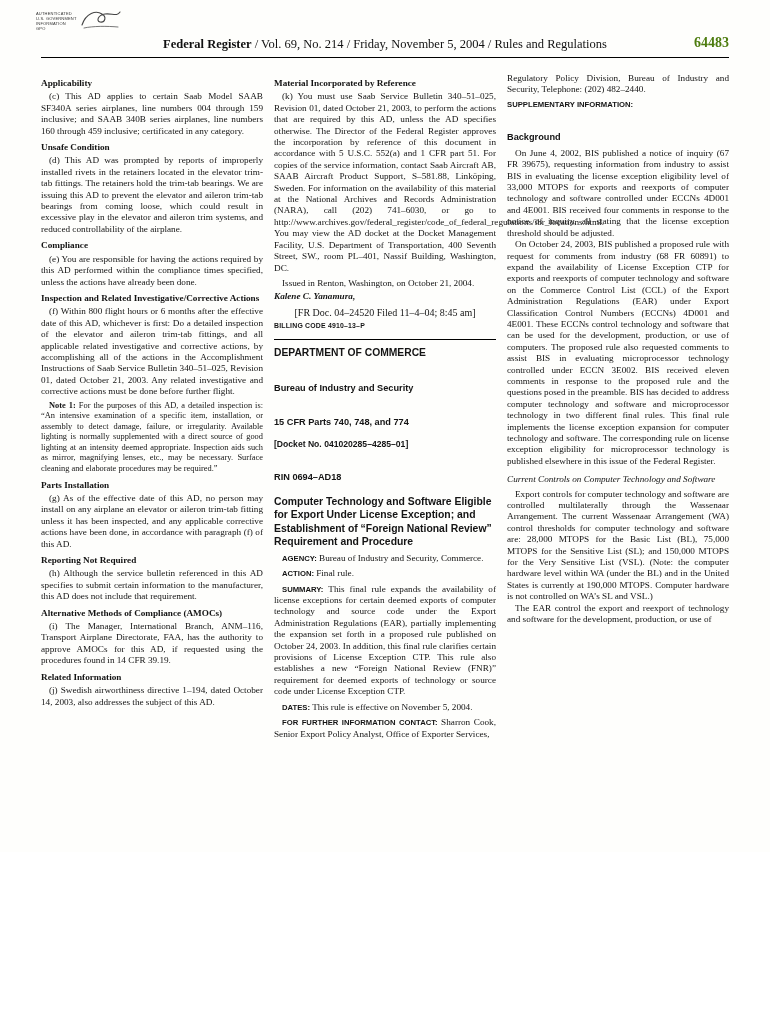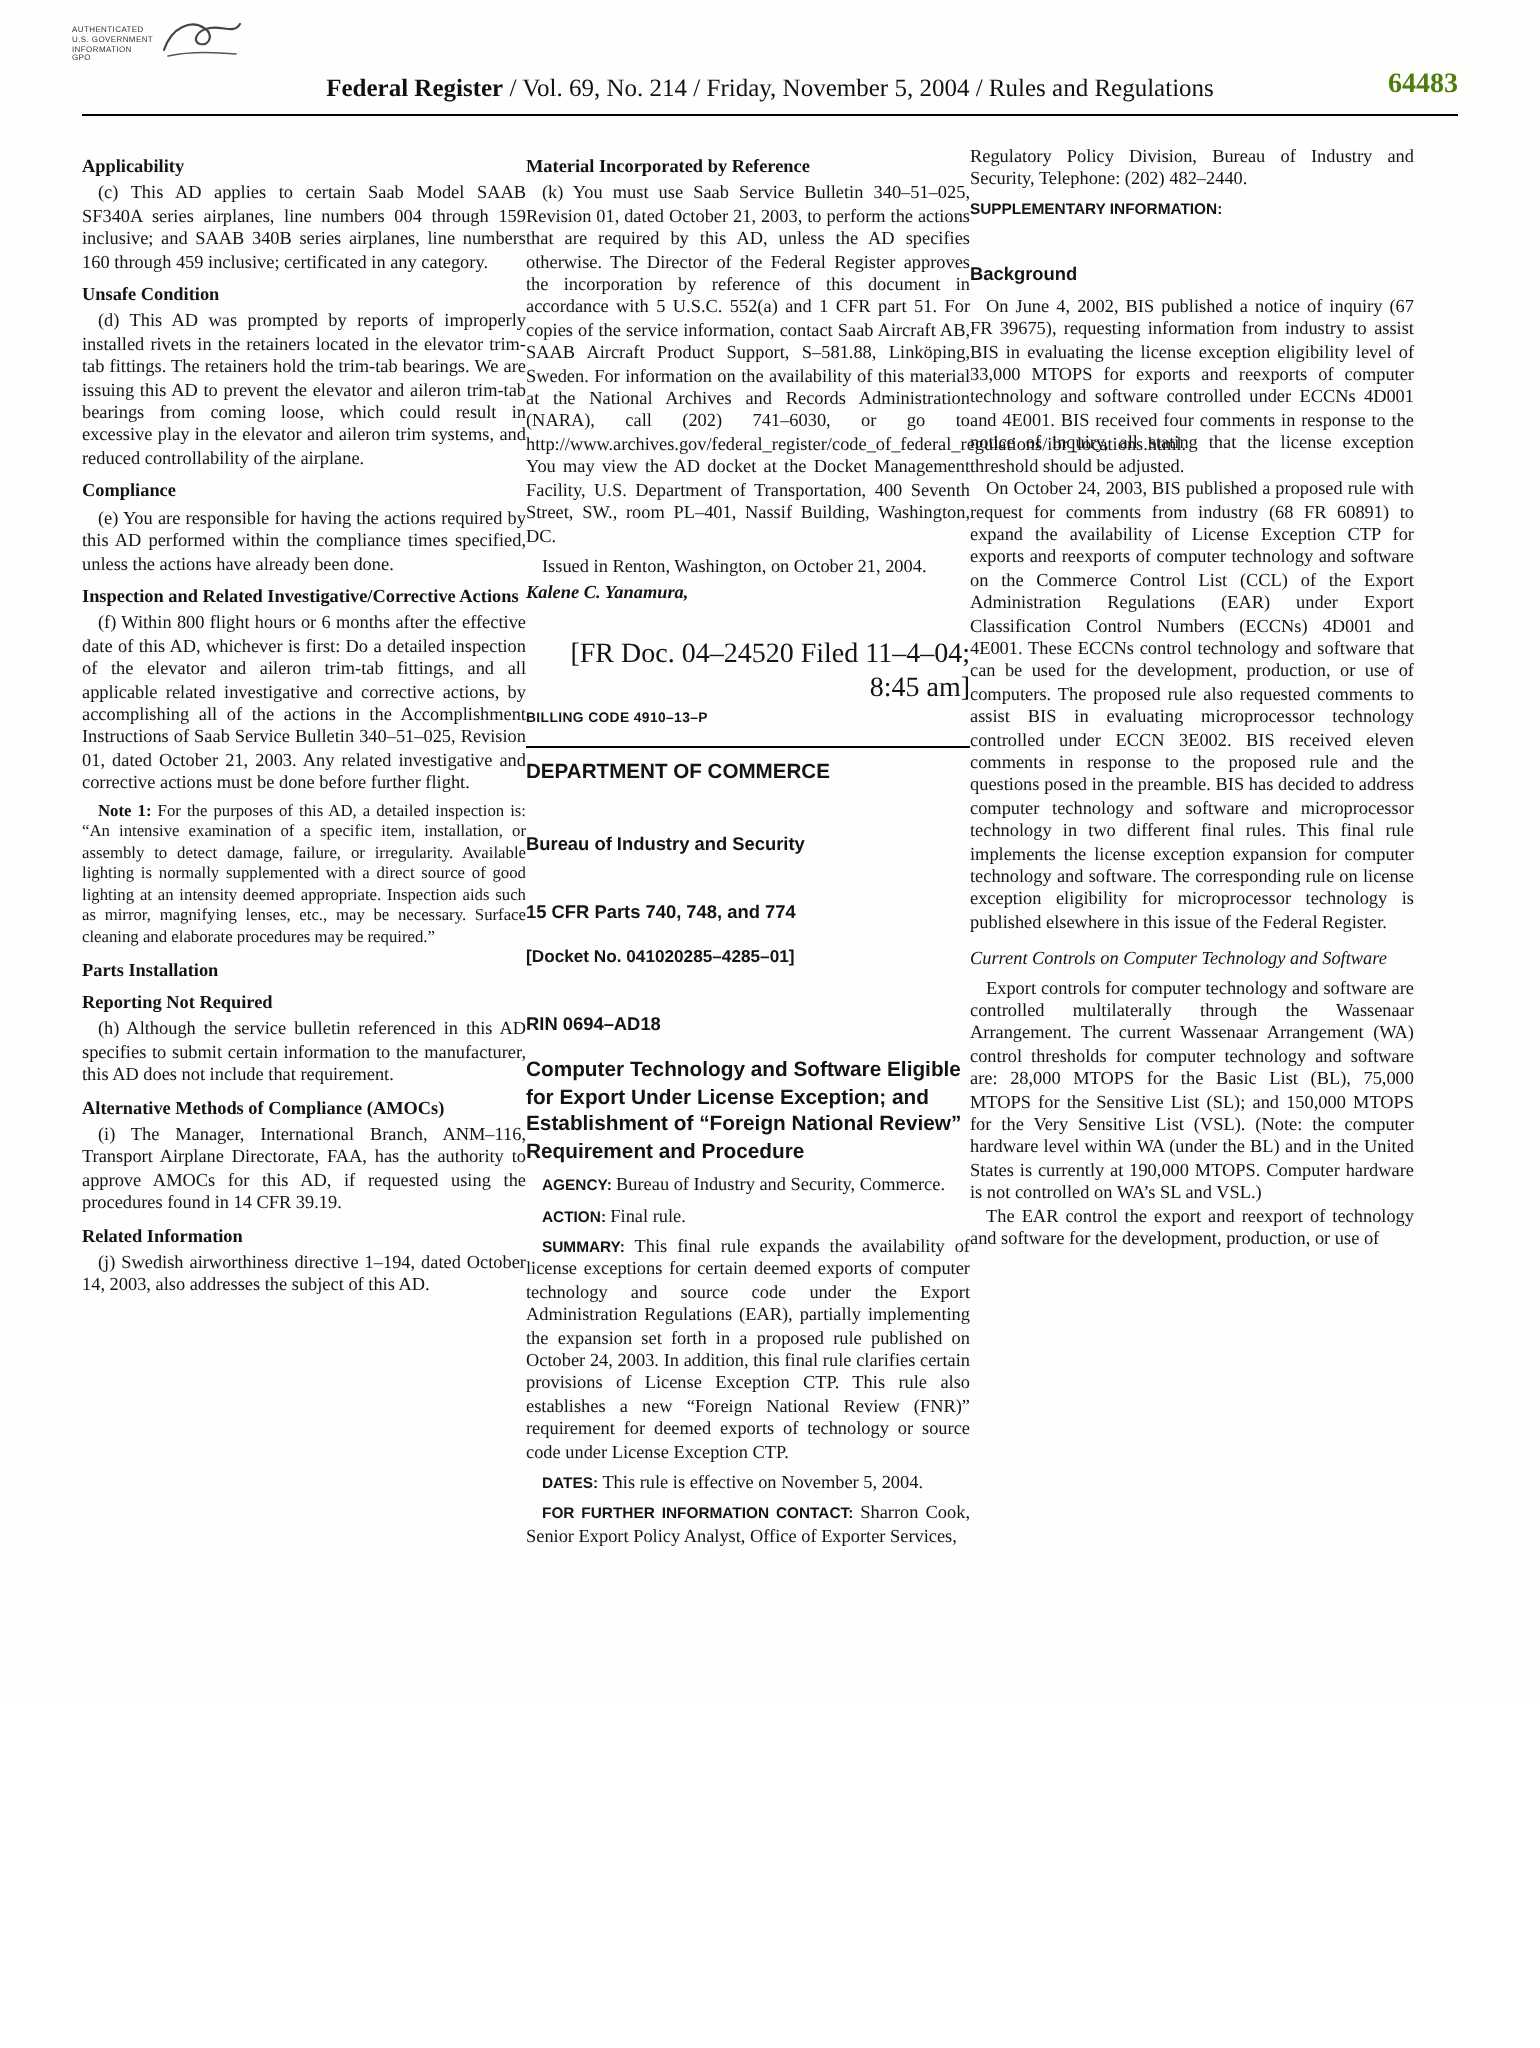--- a/index.html
+++ b/index.html
@@ -11,42 +11,42 @@
   .topbar { position:relative; height:60px; }
   .logo { position:absolute; left:36px; top:8px; display:flex; align-items:center; gap:3px; }
   .logo-text { font-family:"Liberation Sans",sans-serif; font-size:4px; line-height:1.2; color:#333; text-align:left; letter-spacing:.2px; }
   .hdr-row { position:absolute; left:41px; right:41px; top:37px; height:17px; font-family:"Liberation Serif",serif; }
   .hdr-center { position:absolute; left:50%; transform:translateX(-50%); white-space:nowrap; font-size:12.5px; color:#111; }
   .hdr-center b { font-weight:bold; }
   .hdr-page { position:absolute; right:0; top:-2px; font-weight:bold; font-size:14px; color:#4d7c0f; }
   .hrule { position:absolute; left:41px; right:41px; top:57px; border-top:1.3px solid #000; }
 
   
-  .columns { display:flex; padding:0 41px; margin-top:13px; height:945px; overflow:hidden; }
+  .columns { display:flex; gap:11px; padding:0 41px; margin-top:13px; height:945px; overflow:hidden; }
   .col { flex:0 0 222px; width:222px;
          font-family:"Liberation Serif","DejaVu Serif",serif;
          font-size:9.2px; line-height:1.24; color:#141414; text-align:justify; }
 
   
   .para { text-indent:8px; }
   .para.flush { text-indent:0; }
   .h-serif { font-weight:bold; text-align:left; margin:5px 0 2px; }
   .note { font-size:8.4px; line-height:1.26; margin:3px 0 2px; text-indent:8px; }
   .note-label { font-weight:bold; }
   .fr-label { font-family:"Liberation Sans",sans-serif; font-weight:bold; font-size:7.7px; }
   .label-para { margin-top:4px; }
   .label-line { font-family:"Liberation Sans",sans-serif; font-weight:bold; font-size:7.7px; margin-top:4px; text-align:left; }
   .h-sans { font-family:"Liberation Sans",sans-serif; font-weight:bold; font-size:9.2px; text-align:left; margin-top:23px; line-height:1.25; }
   .h-sans.lg { font-size:10.3px; margin-top:7px; }
   .h-sans.title { font-size:10.4px; line-height:1.3; margin-top:11px; }
   .h-sans.bracket { font-size:8.6px; margin-top:10px; }
   .h-italic { font-style:italic; text-align:left; margin:7px 0 3px; }
   .sig-bold { font-weight:bold; font-style:italic; text-align:left; margin-top:2px; }
   .sig-italic { font-style:italic; text-align:left; }
-  .docline { font-size:14px; text-align:right; margin-top:16px; }
+  .docline { font-size:10px; text-align:center; margin-top:4px; }
   .billing { font-family:"Liberation Sans",sans-serif; font-weight:bold; font-size:6.9px; margin-top:3px; text-align:left; letter-spacing:.2px; }
   hr.colrule { border:none; border-top:1px solid #000; margin:8px 0 0; }
 </style>
 </head>
 <body>
 
 <div class="page">
 
   <div class="topbar">
 
@@ -78,20 +78,21 @@
         <div class="h-serif">Applicability</div>
         <div class="para">(c) This AD applies to certain Saab Model SAAB SF340A series airplanes, line numbers 004 through 159 inclusive; and SAAB 340B series airplanes, line numbers 160 through 459 inclusive; certificated in any category.</div>
         <div class="h-serif">Unsafe Condition</div>
         <div class="para">(d) This AD was prompted by reports of improperly installed rivets in the retainers located in the elevator trim-tab fittings. The retainers hold the trim-tab bearings. We are issuing this AD to prevent the elevator and aileron trim-tab bearings from coming loose, which could result in excessive play in the elevator and aileron trim systems, and reduced controllability of the airplane.</div>
         <div class="h-serif">Compliance</div>
         <div class="para">(e) You are responsible for having the actions required by this AD performed within the compliance times specified, unless the actions have already been done.</div>
         <div class="h-serif">Inspection and Related Investigative/Corrective Actions</div>
         <div class="para">(f) Within 800 flight hours or 6 months after the effective date of this AD, whichever is first: Do a detailed inspection of the elevator and aileron trim-tab fittings, and all applicable related investigative and corrective actions, by accomplishing all of the actions in the Accomplishment Instructions of Saab Service Bulletin 340–51–025, Revision 01, dated October 21, 2003. Any related investigative and corrective actions must be done before further flight.</div>
         <div class="note"><span class="note-label">Note 1: </span>For the purposes of this AD, a detailed inspection is: “An intensive examination of a specific item, installation, or assembly to detect damage, failure, or irregularity. Available lighting is normally supplemented with a direct source of good lighting at an intensity deemed appropriate. Inspection aids such as mirror, magnifying lenses, etc., may be necessary. Surface cleaning and elaborate procedures may be required.”</div>
         <div class="h-serif">Parts Installation</div>
+        <div class="para">(g) As of the effective date of this AD, no person may install on any airplane an elevator or aileron trim-tab fitting unless it has been inspected, and any applicable corrective actions have been done, in accordance with paragraph (f) of this AD.</div>
         <div class="h-serif">Reporting Not Required</div>
         <div class="para">(h) Although the service bulletin referenced in this AD specifies to submit certain information to the manufacturer, this AD does not include that requirement.</div>
         <div class="h-serif">Alternative Methods of Compliance (AMOCs)</div>
         <div class="para">(i) The Manager, International Branch, ANM–116, Transport Airplane Directorate, FAA, has the authority to approve AMOCs for this AD, if requested using the procedures found in 14 CFR 39.19.</div>
         <div class="h-serif">Related Information</div>
         <div class="para">(j) Swedish airworthiness directive 1–194, dated October 14, 2003, also addresses the subject of this AD.</div>
       </div>
     <div class="col">
         <div class="h-serif">Material Incorporated by Reference</div>
         <div class="para">(k) You must use Saab Service Bulletin 340–51–025, Revision 01, dated October 21, 2003, to perform the actions that are required by this AD, unless the AD specifies otherwise. The Director of the Federal Register approves the incorporation by reference of this document in accordance with 5 U.S.C. 552(a) and 1 CFR part 51. For copies of the service information, contact Saab Aircraft AB, SAAB Aircraft Product Support, S–581.88, Linköping, Sweden. For information on the availability of this material at the National Archives and Records Administration (NARA), call (202) 741–6030, or go to http://www.archives.gov/federal_register/code_of_federal_regulations/ibr_locations.html. You may view the AD docket at the Docket Management Facility, U.S. Department of Transportation, 400 Seventh Street, SW., room PL–401, Nassif Building, Washington, DC.</div>

